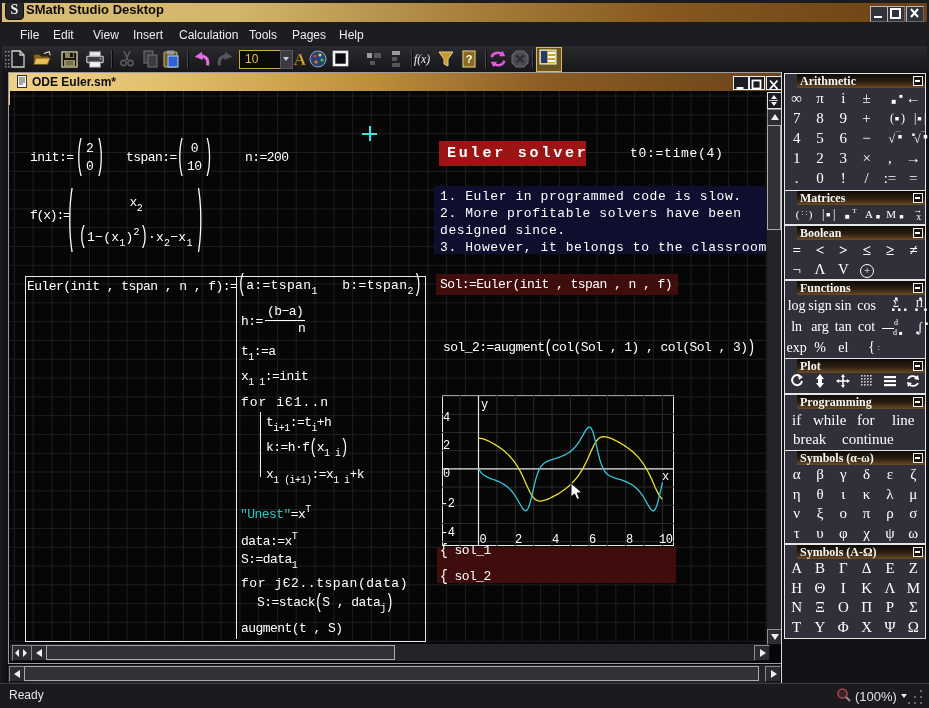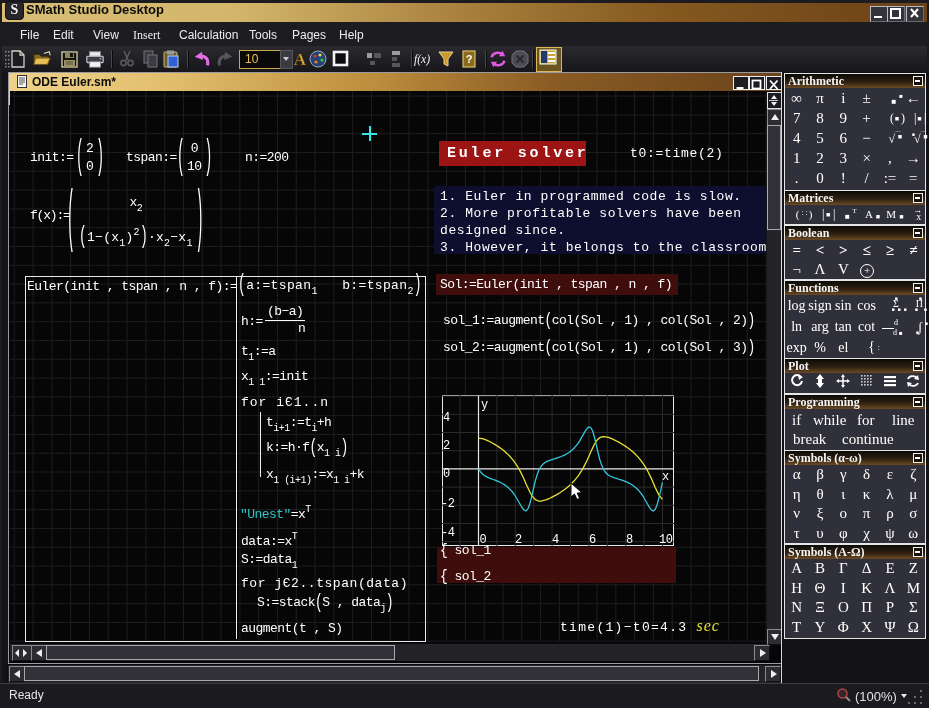--- a/index.html
+++ b/index.html
@@ -24,21 +24,21 @@
 #doccontent{position:absolute;left:1px;top:18px;width:908px;height:551px;background:#060607;
  background-image:linear-gradient(90deg,#1d1d1f 1px,transparent 1px),linear-gradient(180deg,#1d1d1f 1px,transparent 1px);
  background-size:18.8px 18.8px;background-position:3.8px 4.6px;overflow:hidden;}
 
 .sbtn{position:absolute;background:#2c2c31;border-top:1px solid #8a8a90;border-left:1px solid #8a8a90;border-right:1px solid #101014;border-bottom:1px solid #101014;}
 .thumb{position:absolute;background:#313137;border:1px solid #a8a8ae;}
 
 #sidebar{position:absolute;left:781px;top:72px;width:148px;height:611px;background:#131317;border-left:1px solid #dadada;}
 .panel{position:absolute;left:2px;width:140px;border:1px solid #e6e6e6;background:#30303a;}
 .phead{position:relative;height:14px;background:linear-gradient(180deg,#0c0a06 0%,#2c1f10 55%,#6b4a25 100%);
- color:#f5f5f5;font:bold 12px "Liberation Serif",serif;padding-left:3px;line-height:14px;}
+ color:#f5f5f5;font:bold 12px "Liberation Serif",serif;padding-left:3px;line-height:14px;margin-left:12px;}
 .pmin{position:absolute;right:2px;top:2px;width:8px;height:8px;border:1px solid #f0f0f0;background:#1a140c;color:#fff;}
 .pmin:before{content:"";position:absolute;left:1px;top:3px;width:5px;height:1.6px;background:#fff;}
 .prow{display:flex;color:#fff;font-family:"Liberation Serif",serif;font-size:15px;align-items:center;}
 .prow span{width:23.4px;text-align:center;display:inline-block;}
 .ic{position:relative;display:inline-block;width:23.4px;height:16px;vertical-align:middle;}
 
 #statusbar{position:absolute;left:0px;top:683px;width:929px;height:25px;background:#1b1b1f;border-top:1px solid #3c3c42;}
 
 .m{position:absolute;font-family:"Liberation Mono",monospace;font-size:13px;color:#fff;white-space:nowrap;line-height:16px;letter-spacing:-0.55px;}
 .sb{font-size:10px;vertical-align:-5px;}
@@ -64,21 +64,21 @@
 <div class="winbtn" style="left:887px;"><svg width="16" height="14">
       <rect x="3" y="2" width="9" height="9" fill="none" stroke="#fff" stroke-width="2"></rect>
     </svg></div>
 <div class="winbtn" style="left:906px;"><svg width="16" height="14">
       <path d="M4 2 L11 10 M11 2 L4 10" stroke="#fff" stroke-width="2"></path>
     </svg></div>
 <div id="menubar">
 <span class="menu" style="left:18px;">File</span>
 <span class="menu" style="left:51px;">Edit</span>
 <span class="menu" style="left:91px;">View</span>
-<span class="menu" style="left:131px;font-family:Liberation Serif, serif;">Insert</span>
+<span class="menu" style="left:131px;">Insert</span>
 <span class="menu" style="left:177px;">Calculation</span>
 <span class="menu" style="left:247px;">Tools</span>
 <span class="menu" style="left:290px;">Pages</span>
 <span class="menu" style="left:337px;">Help</span>
 </div>
 <div id="toolbar">
 <svg class="ticon" style="left:2px;top:4px;" width="8" height="18">
       <rect x="1" y="1" width="1.5" height="1.5" fill="#8a8a92"></rect>
       <rect x="1" y="5" width="1.5" height="1.5" fill="#8a8a92"></rect>
       <rect x="1" y="9" width="1.5" height="1.5" fill="#8a8a92"></rect>
@@ -259,26 +259,25 @@
 <div class="m" style="left:256px;top:349px;">k:=h·f<span class="bp" style="transform:scaleY(1.55);">(</span>x<span class="sb">1 i</span><span class="bp" style="transform:scaleY(1.55);">)</span></div>
 <div class="m" style="left:256px;top:376px;">x<span class="sb">1 (i+1)</span>:=x<span class="sb">1 i</span>+k</div>
 <div class="m" style="left:230px;top:411px;"><span style="color:#2fc8c8;">"Unest"</span>=x<span class="sp">T</span></div>
 <div class="m" style="left:231px;top:438px;">data:=x<span class="sp">T</span></div>
 <div class="m" style="left:231px;top:461px;">S:=data<span class="sb">1</span></div>
 <div class="m" style="left:231px;top:485px;"><span style="letter-spacing:0.55px;">for jЄ2..tspan(data)</span></div>
 <div class="m" style="left:247px;top:504px;">S:=stack<span class="bp" style="transform:scaleY(1.55);">(</span>S , data<span class="sb">j</span><span class="bp" style="transform:scaleY(1.55);">)</span></div>
 <div class="m" style="left:231px;top:530px;">augment(t , S)</div>
 <div class="abs" style="left:428.5px;top:50px;width:147px;height:24.5px;background:#9c1414;"></div>
 <div class="m" style="left:437px;top:54px;"><span style="font:bold 15px 'Liberation Mono';letter-spacing:2.8px;">Euler solver</span></div>
-<div class="m" style="left:620px;top:55px;letter-spacing:0.7px;">t0:=time(2)</div>
+<div class="m" style="left:620px;top:55px;letter-spacing:0.7px;">t0:=time(4)</div>
 <div class="abs" style="left:424px;top:95px;width:332px;height:67.5px;background:#0e0e2e;"></div>
 <div class="m" style="left:430px;top:97px;line-height:17px;letter-spacing:0.58px;">1. Euler in programmed code is slow.<br>2. More profitable solvers have been<br>designed since.<br>3. However, it belongs to the classroom.</div>
 <div class="abs" style="left:426px;top:182.5px;width:242px;height:21.5px;background:#400d0d;"></div>
 <div class="m" style="left:430px;top:186px;">Sol:=Euler(init , tspan , n , f)</div>
-<div class="m" style="left:433px;top:222px;">sol_1:=augment<span class="bp" style="transform:scaleY(1.45);">(</span>col(Sol , 1) , col(Sol , 2)<span class="bp" style="transform:scaleY(1.45);">)</span></div>
 <div class="m" style="left:433px;top:249px;text-align:center;">sol_2:=augment<span class="bp" style="transform:scaleY(1.45);">(</span>col(Sol , 1) , col(Sol , 3)<span class="bp" style="transform:scaleY(1.45);">)</span></div>
 <svg class="abs" style="left:431.5px;top:303.5px;" width="232" height="151">
           <rect x="0" y="0" width="232" height="151" fill="#060607"></rect>
           <rect x="0.5" y="0.5" width="231" height="150" fill="none" stroke="#e8e8e8"></rect>
           <line x1="54.9" y1="0" x2="54.9" y2="151" stroke="#2b2b2b"></line>
           <line x1="73.3" y1="0" x2="73.3" y2="151" stroke="#2b2b2b"></line>
           <line x1="91.7" y1="0" x2="91.7" y2="151" stroke="#2b2b2b"></line>
           <line x1="110.1" y1="0" x2="110.1" y2="151" stroke="#2b2b2b"></line>
           <line x1="128.5" y1="0" x2="128.5" y2="151" stroke="#2b2b2b"></line>
           <line x1="146.9" y1="0" x2="146.9" y2="151" stroke="#2b2b2b"></line>
@@ -310,21 +309,20 @@
 <div class="m" style="left:431px;top:435.5px;font-size:12px;line-height:12px;">-4</div>
 <div class="m" style="left:469.5px;top:442.5px;font-size:12px;line-height:12px;">0</div>
 <div class="m" style="left:505px;top:442.5px;font-size:12px;line-height:12px;">2</div>
 <div class="m" style="left:542px;top:442.5px;font-size:12px;line-height:12px;">4</div>
 <div class="m" style="left:579px;top:442.5px;font-size:12px;line-height:12px;">6</div>
 <div class="m" style="left:616px;top:442.5px;font-size:12px;line-height:12px;">8</div>
 <div class="m" style="left:649px;top:442.5px;font-size:12px;line-height:12px;">10</div>
 <div class="abs" style="left:427px;top:456px;width:239px;height:36px;background:#400d0d;"></div>
 <div class="m" style="left:430px;top:452px;"><span class="bp" style="transform:scaleY(1.25);">{</span> sol_1</div>
 <div class="m" style="left:430px;top:478px;text-align:center;"><span class="bp" style="transform:scaleY(1.25);">{</span> sol_2</div>
-<div class="m" style="left:550px;top:527px;letter-spacing:1.3px;">time(1)−t0=4.3 <span style="color:#e8e232;font-style:italic;font-family:'Liberation Serif';font-size:16px;letter-spacing:1px;">sec</span></div>
 <div class="abs" style="left:352px;top:35px;width:15px;height:15px;">
           <div style="position:absolute;left:7px;top:0;width:1.5px;height:15px;background:#39e6e6;"></div>
           <div style="position:absolute;left:0;top:7px;width:15px;height:1.5px;background:#39e6e6;"></div>
         </div>
 <svg class="abs" style="left:560px;top:391px;" width="15" height="20">
           <path d="M1 1 L1 15 L4.5 12 L7 17.5 L9.6 16.3 L7.2 11 L12 10.8 Z" fill="#fff" stroke="#000" stroke-width="1"></path>
         </svg>
 </div>
 </div>
 

